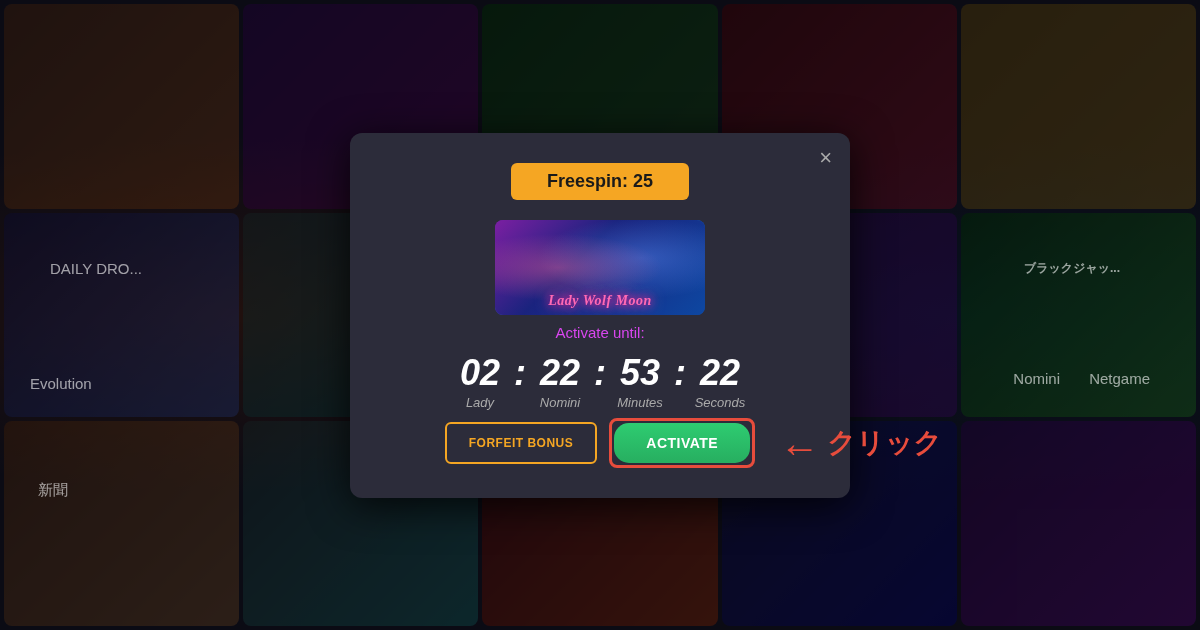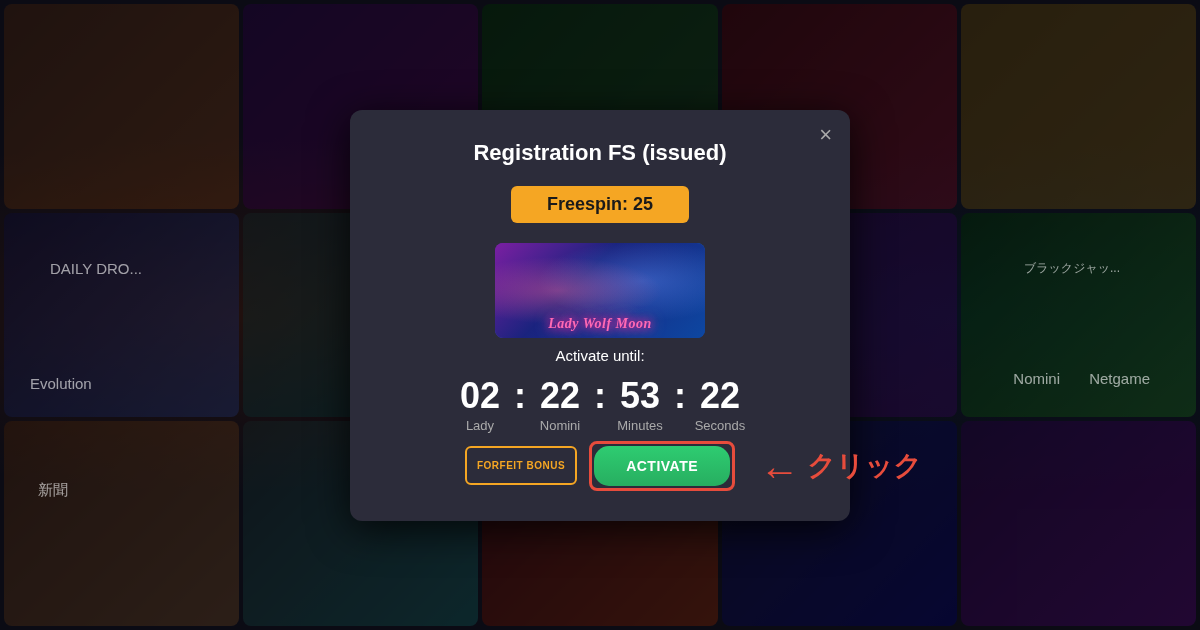--- a/index.html
+++ b/index.html
@@ -165,32 +165,33 @@
       text-shadow: 0 0 8px #FF1493, 0 0 15px #FF69B4;
       font-weight: 700;
       position: relative;
       z-index: 1;
       letter-spacing: 0.5px;
     }
 
     
     .activate-until {
       text-align: center;
-      color: #ffffff;
+      color: #d946ef;
       font-size: 15px;
       margin-bottom: 14px;
     }
 
     
     .countdown {
       display: flex;
       align-items: flex-start;
       justify-content: center;
       gap: 0;
       margin-bottom: 8px;
+      font-style: italic;
     }
 
     .countdown-unit {
       display: flex;
       flex-direction: column;
       align-items: center;
       min-width: 60px;
     }
 
     .countdown-value {
@@ -220,23 +221,23 @@
       display: flex;
       gap: 12px;
       justify-content: center;
       align-items: center;
     }
 
     .btn-forfeit {
       background: transparent;
       border: 2px solid #F5A623;
       color: #F5A623;
-      font-size: 10px;
-      font-weight: 700;
-      padding: 12px 10px;
+      font-size: 12px;
+      font-weight: 700;
+      padding: 12px 22px;
       border-radius: 6px;
       cursor: pointer;
       letter-spacing: 0.5px;
       text-transform: uppercase;
       text-align: right;
     }
 
     .btn-activate-wrapper {
       position: relative;
       border: 3px solid #e74c3c;
@@ -284,21 +285,21 @@
     
     .sidebar-label {
       position: absolute;
       color: #fff;
       font-size: 15px;
       opacity: 0.6;
     }
 
     .label-daily-drop { top: 260px; left: 50px; }
     .label-evolution { top: 375px; left: 30px; }
-    .label-blackjack { top: 260px; right: 80px; font-size: 12px; }
+    .label-blackjack { top: 260px; right: 80px; font-size: 12px; font-weight: bold; }
     .label-nomini { top: 370px; right: 140px; }
     .label-netgame { top: 370px; right: 50px; }
     .label-news { bottom: 130px; left: 22px; margin-left: 16px; }
   </style>
 </head>
 <body>
 
 <div class="bg">
   <div class="bg-grid">
     <div class="bg-card"></div>
@@ -325,21 +326,20 @@
 <span class="sidebar-label label-blackjack">ブラックジャッ...</span>
 <span class="sidebar-label label-nomini">Nomini</span>
 <span class="sidebar-label label-netgame">Netgame</span>
 <span class="sidebar-label label-news">新聞</span>
 
 <div class="modal-overlay">
   <div class="modal">
 
     <button class="close-btn">×</button>
 
-    <h2 class="modal-title">Registration FS (issued)</h2>
 
     <div class="freespin-container">
       <span class="freespin-badge">Freespin: 25</span>
     </div>
 
     <div class="game-image-container">
       <div class="game-image">
         <div class="lady-wolf-bg">
           <span class="game-title-text">Lady Wolf Moon</span>
         </div>

